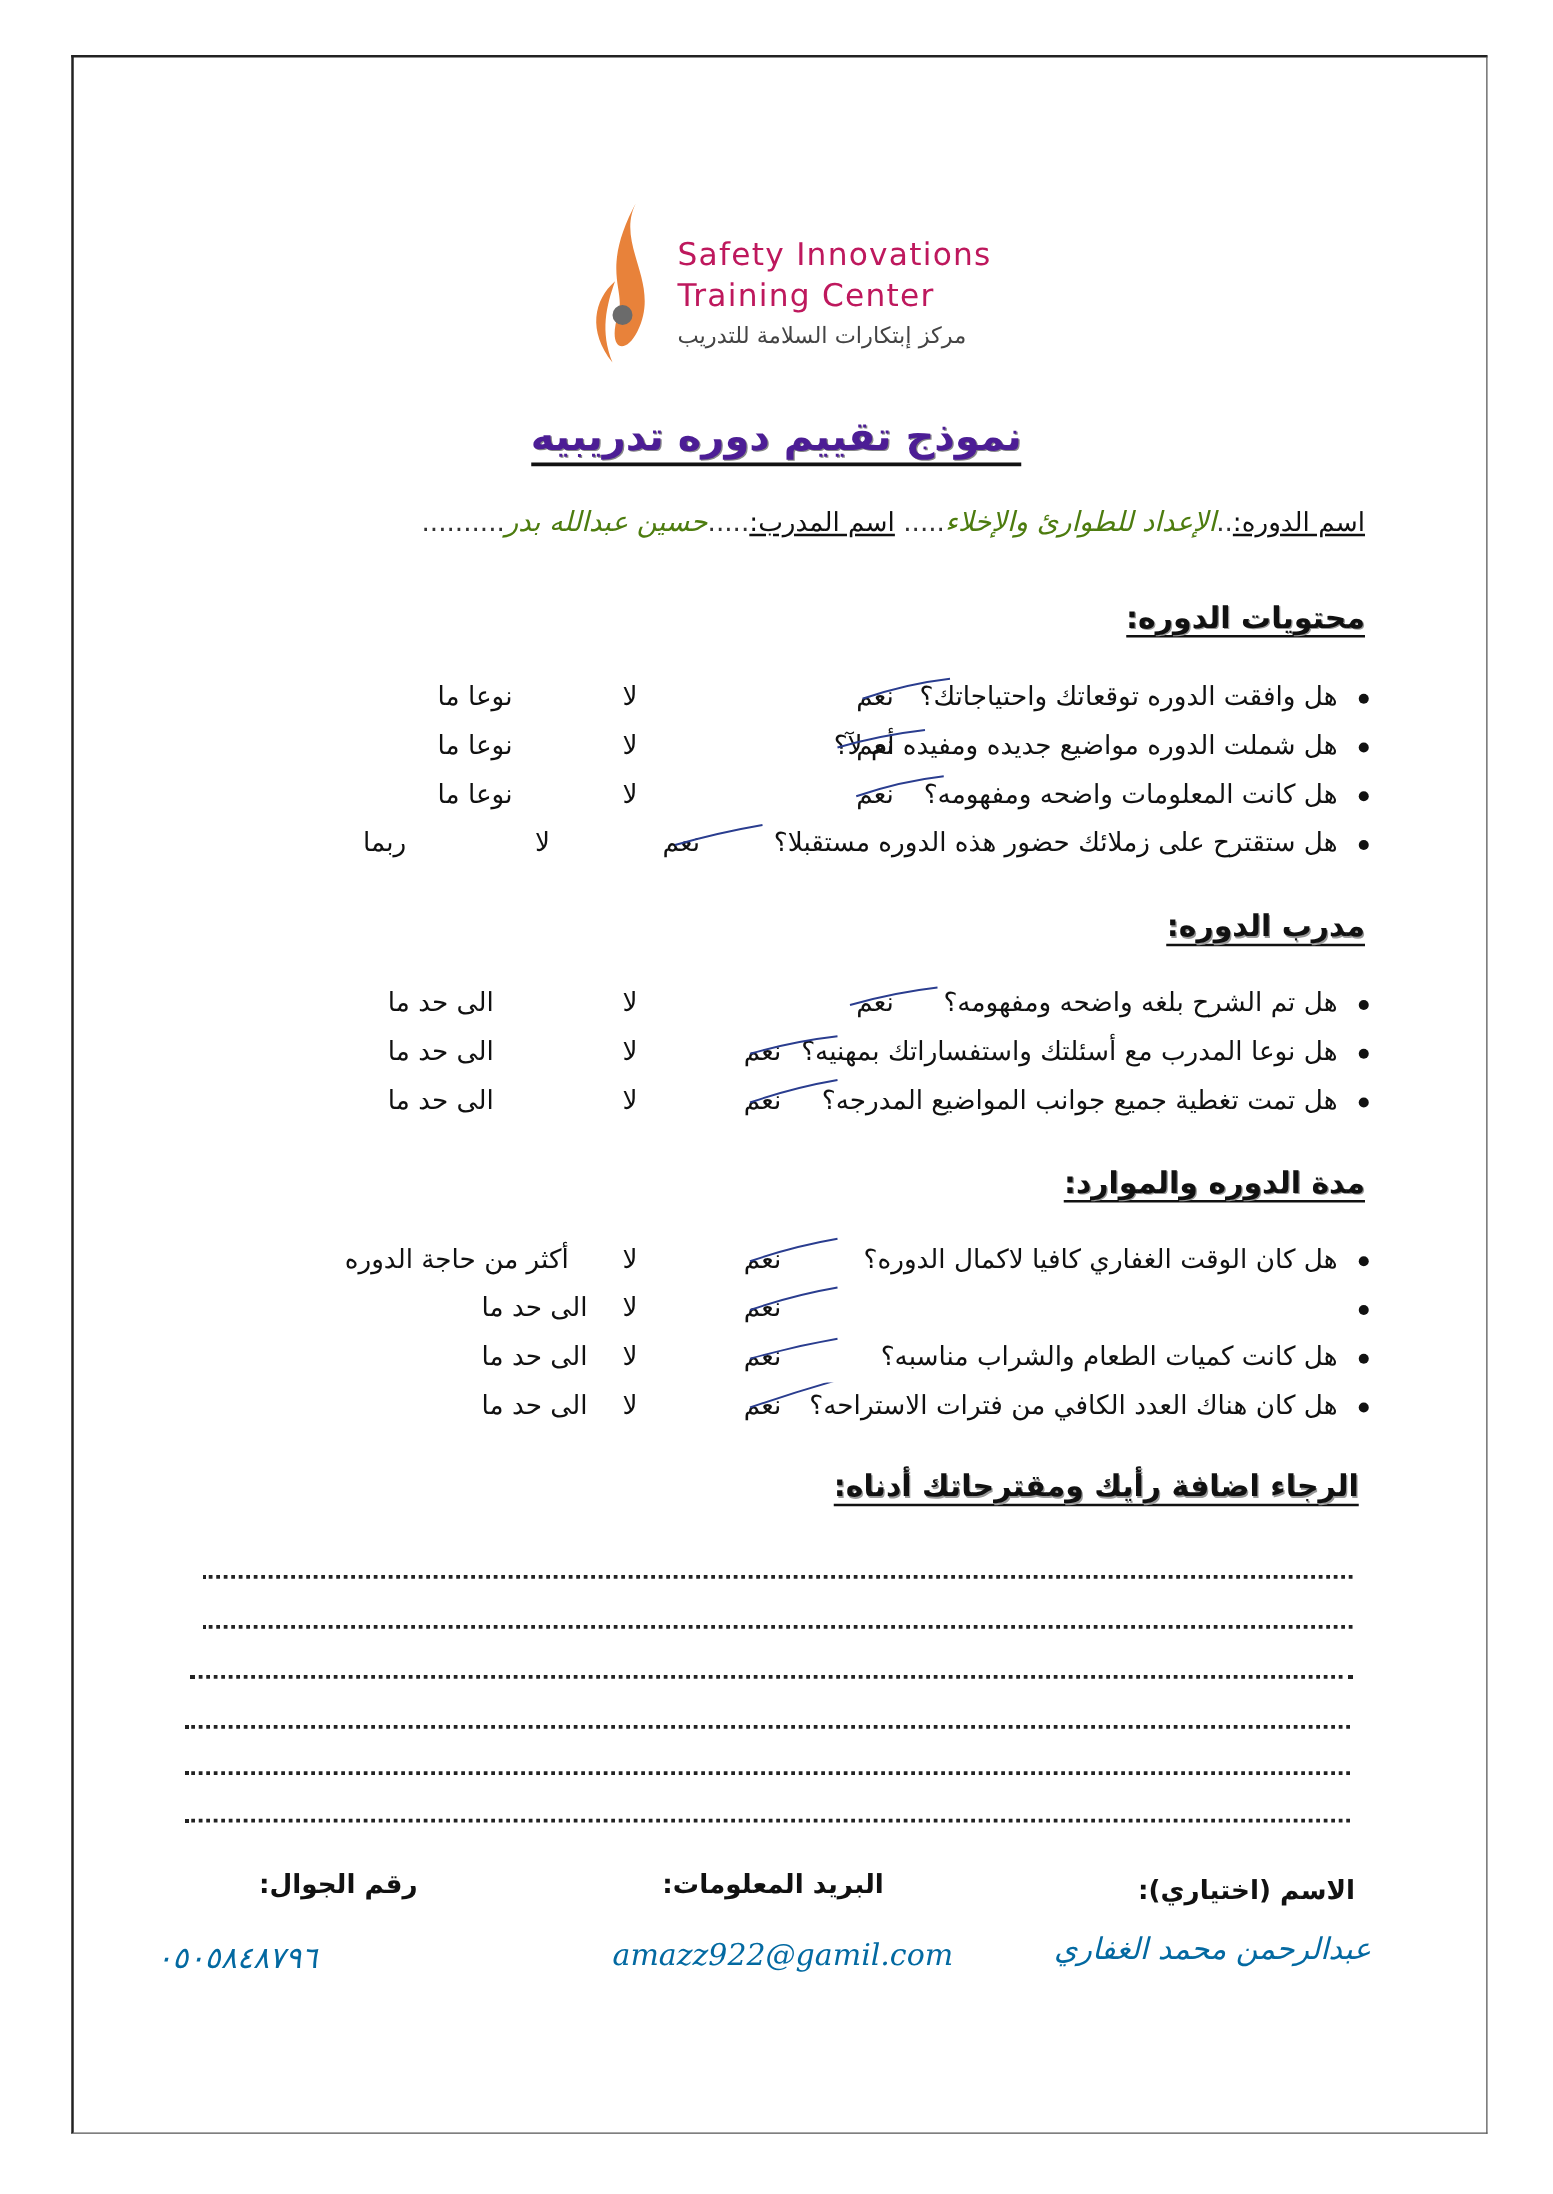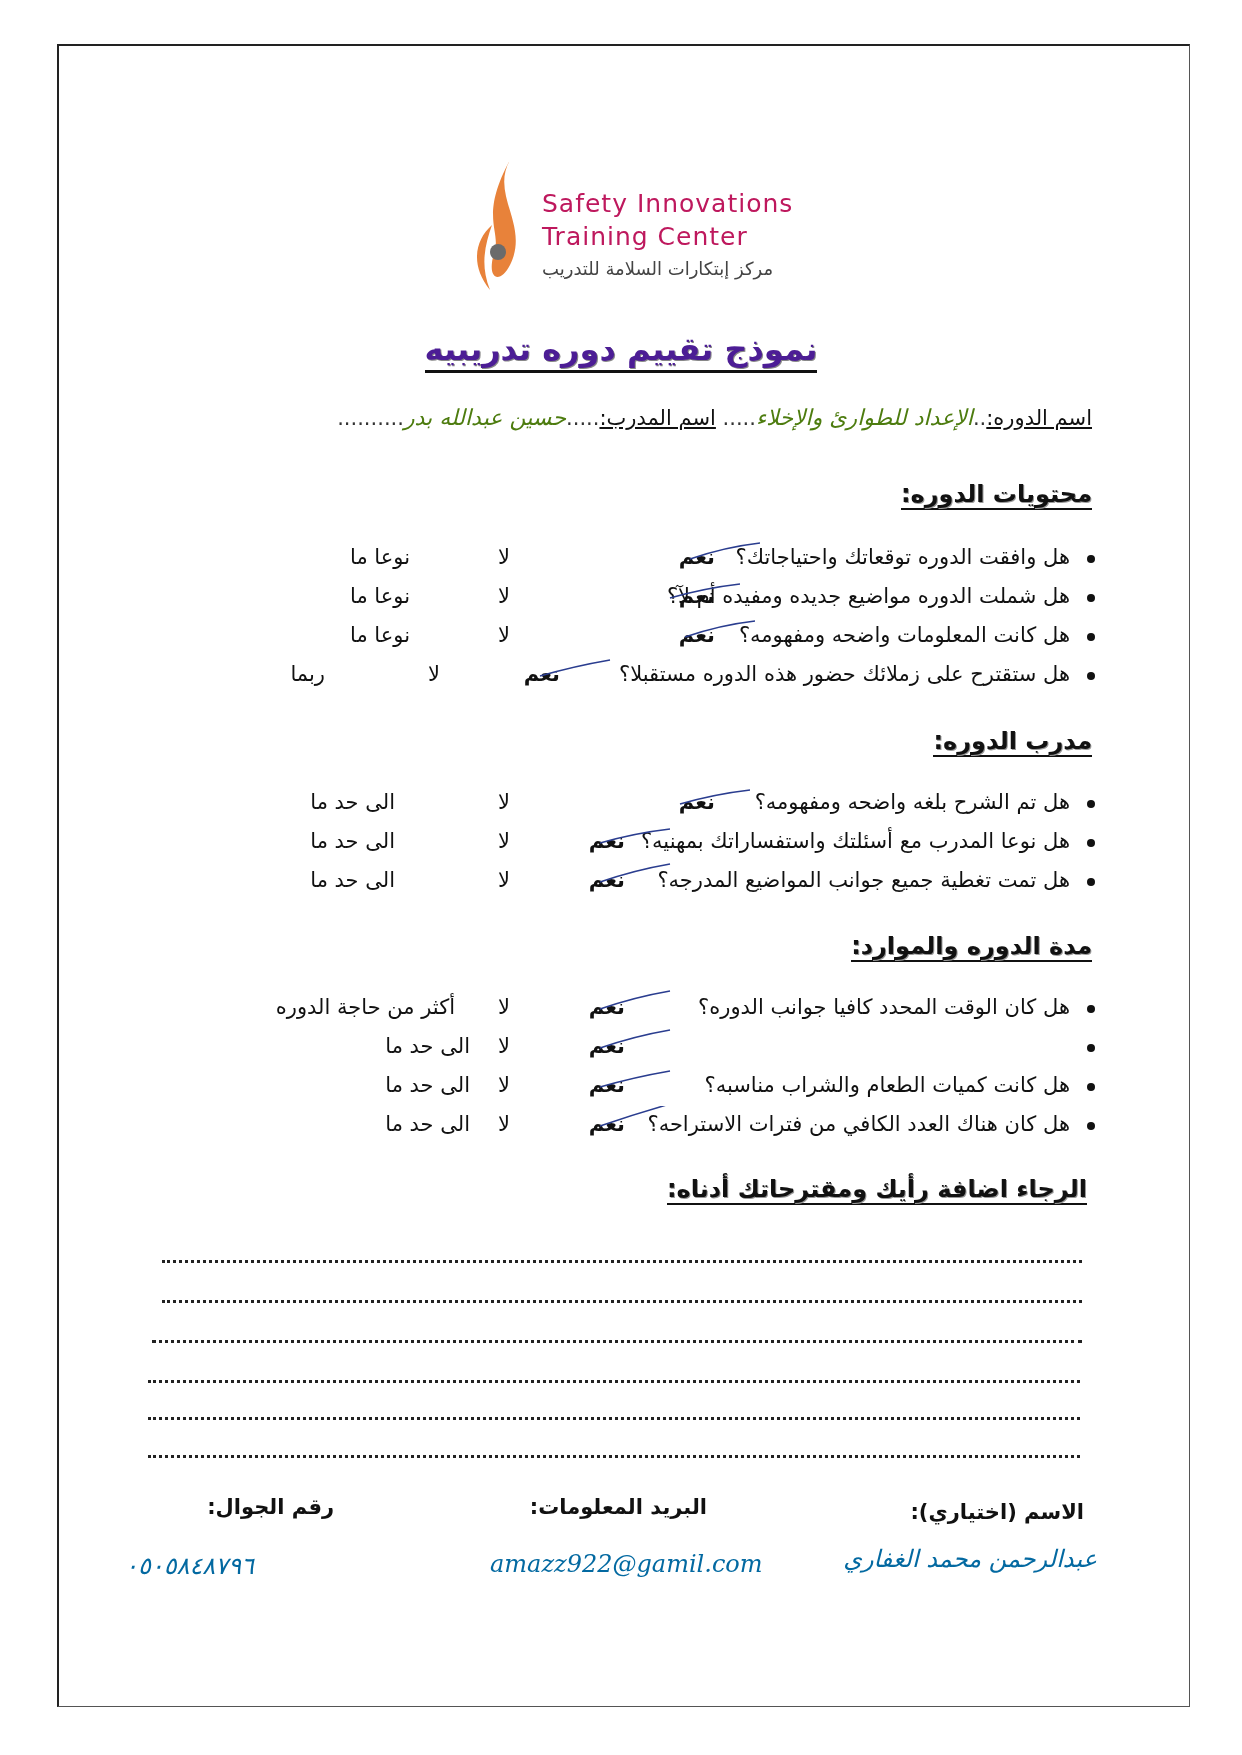--- a/index.html
+++ b/index.html
@@ -17,21 +17,21 @@
   .title span { border-bottom: 3px solid #111; padding-bottom: 2px; text-shadow: 1px 1px 0 #888; }
   .name-line { position: absolute; right: 150px; top: 405px; direction: rtl; font-size: 21px; white-space: nowrap; }
   .name-line .lbl { text-decoration: underline; }
   .dots { color: #333; letter-spacing: 0px; }
   .hand { font-family: "DejaVu Serif", serif; font-style: italic; color: #4d7c0f; font-size: 22px; }
   .section-head { position: absolute; right: 150px; direction: rtl; font-size: 24px; font-weight: bold; }
   .section-head span { border-bottom: 2px solid #111; text-shadow: 1px 1px 0 #999; }
   .q-row { position: absolute; left: 140px; width: 955px; height: 34px; direction: rtl; font-size: 21px; }
   .q-row .bullet { position: absolute; right: 0; top: 10px; width: 8px; height: 8px; border-radius: 50%; background: #111; }
   .q-row .q { position: absolute; right: 25px; top: 0; white-space: nowrap; }
-  .q-row .yes { position: absolute; top: 0; white-space: nowrap; font-weight: bold; }
+  .q-row .yes { position: absolute; top: 0; white-space: nowrap; }
   .q-row .no { position: absolute; top: 0; white-space: nowrap; }
   .q-row .mid { position: absolute; top: 0; white-space: nowrap; }
   .check { position: absolute; top: -6px; width: 80px; height: 24px; }
   .comment-line { position: absolute; height: 0; border-top: 3px dotted #222; }
   .footer-lbl { position: absolute; direction: rtl; font-size: 21px; font-weight: bold; }
   .footer-val { position: absolute; font-family: "DejaVu Serif", serif; font-style: italic; color: #0369a1; font-size: 24px; white-space: nowrap; }
 </style>
 </head>
 <body>
 
@@ -139,21 +139,21 @@
   <span class="yes" style="right:470px;">نعم</span>
   <svg class="check" style="right:420px;" viewBox="0 0 80 24">
       <path d="M5 20 Q40 8 75 2" stroke="#2a3d8f" stroke-width="1.5" fill="none"></path>
     </svg>
   <span class="no" style="right:585px;">لا</span>
   <span class="mid" style="right:700px;">الى حد ما</span>
 </div>
 
 <div class="q-row" style="top:995px;">
   <span class="bullet"></span>
-  <span class="q">هل كان الوقت المحدد كافيا جوانب الدوره؟</span>
+  <span class="q">هل كان الوقت الغفاري كافيا لاكمال الدوره؟</span>
   <span class="yes" style="right:470px;">نعم</span>
   <svg class="check" style="right:420px;" viewBox="0 0 80 24">
       <path d="M5 20 Q40 8 75 2" stroke="#2a3d8f" stroke-width="1.5" fill="none"></path>
     </svg>
   <span class="no" style="right:585px;">لا</span>
   <span class="mid" style="right:640px;">أكثر من حاجة الدوره</span>
 </div>
 <div class="q-row" style="top:1034px;">
   <span class="bullet"></span>
   <span class="yes" style="right:470px;">نعم</span>

